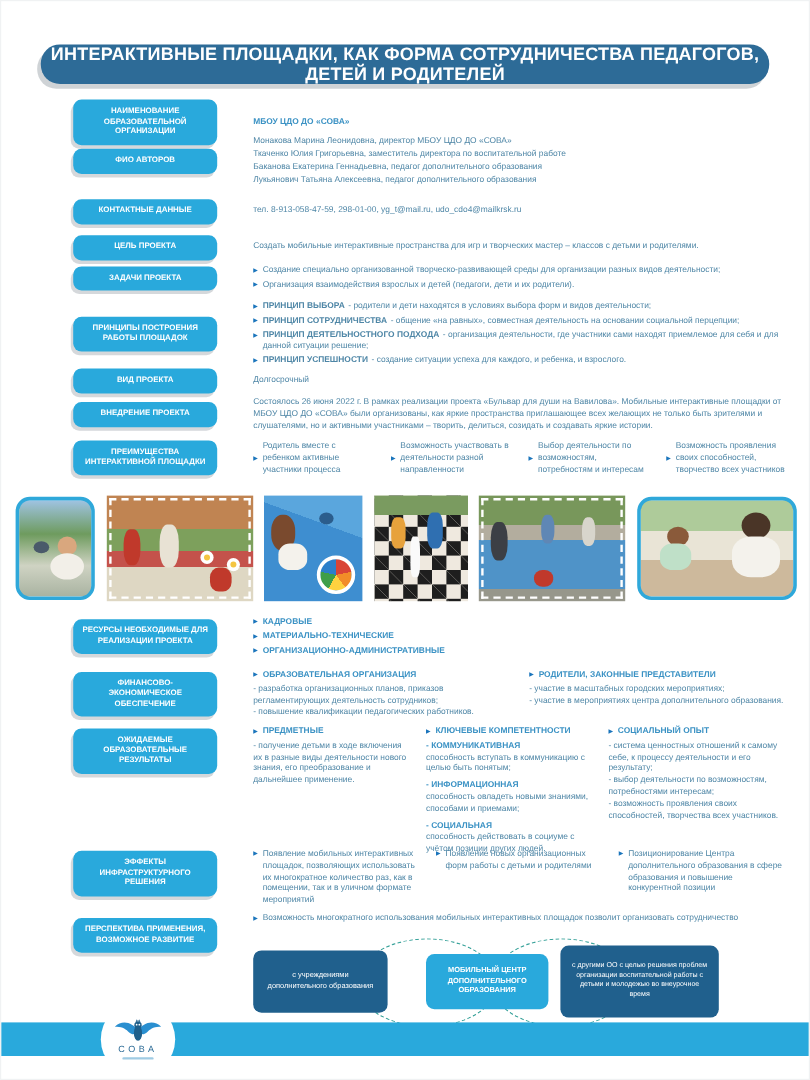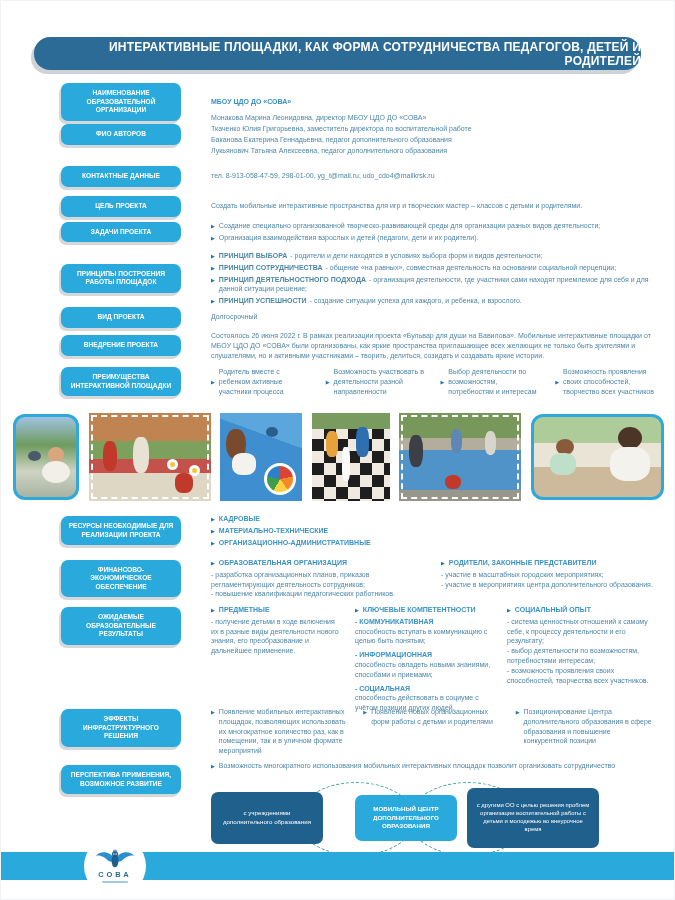--- a/index.html
+++ b/index.html
@@ -1,21 +1,21 @@
 <!DOCTYPE html>
 <html><head>
 <meta charset="utf-8">
 <style>
   html,body{margin:0;padding:0;background:#fff;}
   .page{position:relative;width:675px;height:900px;background:#ffffff;
         font-family:"Liberation Sans",sans-serif;overflow:hidden;border:1px solid #f0f2f3;box-sizing:border-box;}
   
   .title-bar{position:absolute;top:36px;left:33px;right:33px;height:33px;background:#2d6b97;
              border-radius:16px;display:flex;align-items:center;justify-content:center;
-             color:#fff;font-weight:bold;font-size:12px;letter-spacing:.2px;text-align:right;
+             color:#fff;font-weight:bold;font-size:15px;letter-spacing:.2px;text-align:center;
              box-shadow:-3px 4px 0 rgba(168,174,180,.55);}
   
   .row{position:absolute;left:0;right:0;display:flex;align-items:center;}
   .row.top{align-items:flex-start;}
   .label-box{flex:none;margin-left:60px;width:120px;box-sizing:border-box;background:#29a9dc;
              border-radius:7px;color:#fff;font-weight:bold;font-size:6.6px;line-height:1.3;
              text-align:center;padding:6px 7px;box-shadow:-2px 3px 0 rgba(172,178,184,.5);}
   .content{margin-left:30px;width:445px;color:#4e86a6;font-size:7px;line-height:1.4;}
   .hd{font-weight:bold;color:#3b92c4;}
   .bullet{display:flex;align-items:flex-start;}
@@ -49,21 +49,21 @@
   .diagram{position:relative;height:80px;margin-top:5px;}
   .d-ellipse{position:absolute;width:116px;height:72px;border:1.5px dashed #3aa39b;border-radius:50%;top:6px;}
   .d-box{position:absolute;z-index:1;border-radius:7px;color:#fff;display:flex;align-items:center;
          justify-content:center;text-align:center;box-sizing:border-box;padding:5px 8px;font-size:6.2px;line-height:1.35;}
   .d-dark{background:#20608d;}
   .d-cyan{background:#29a9dc;font-weight:bold;}
   
   .footer-bar{position:absolute;left:0;right:0;top:851px;height:28px;background:#29a9dc;}
   .logo-circle{position:absolute;left:83px;top:834px;width:62px;height:62px;background:#fff;border-radius:50%;
                z-index:2;display:flex;flex-direction:column;align-items:center;justify-content:center;}
-  .logo-text{color:#2c6b96;font-weight:bold;font-size:7.5px;letter-spacing:3px;margin-top:1px;text-align:center;}
+  .logo-text{color:#2c6b96;font-weight:normal;font-size:7.5px;letter-spacing:3px;margin-top:1px;text-align:center;}
   .logo-sub{width:26px;height:2px;background:#9fcbe4;margin-top:2px;border-radius:1px;}
 </style>
 </head>
 <body>
 
 <div class="page">
 
   <div class="title-bar">ИНТЕРАКТИВНЫЕ ПЛОЩАДКИ, КАК ФОРМА СОТРУДНИЧЕСТВА ПЕДАГОГОВ, ДЕТЕЙ И РОДИТЕЛЕЙ</div>
 
   <div class="row" style="top:82px;">

